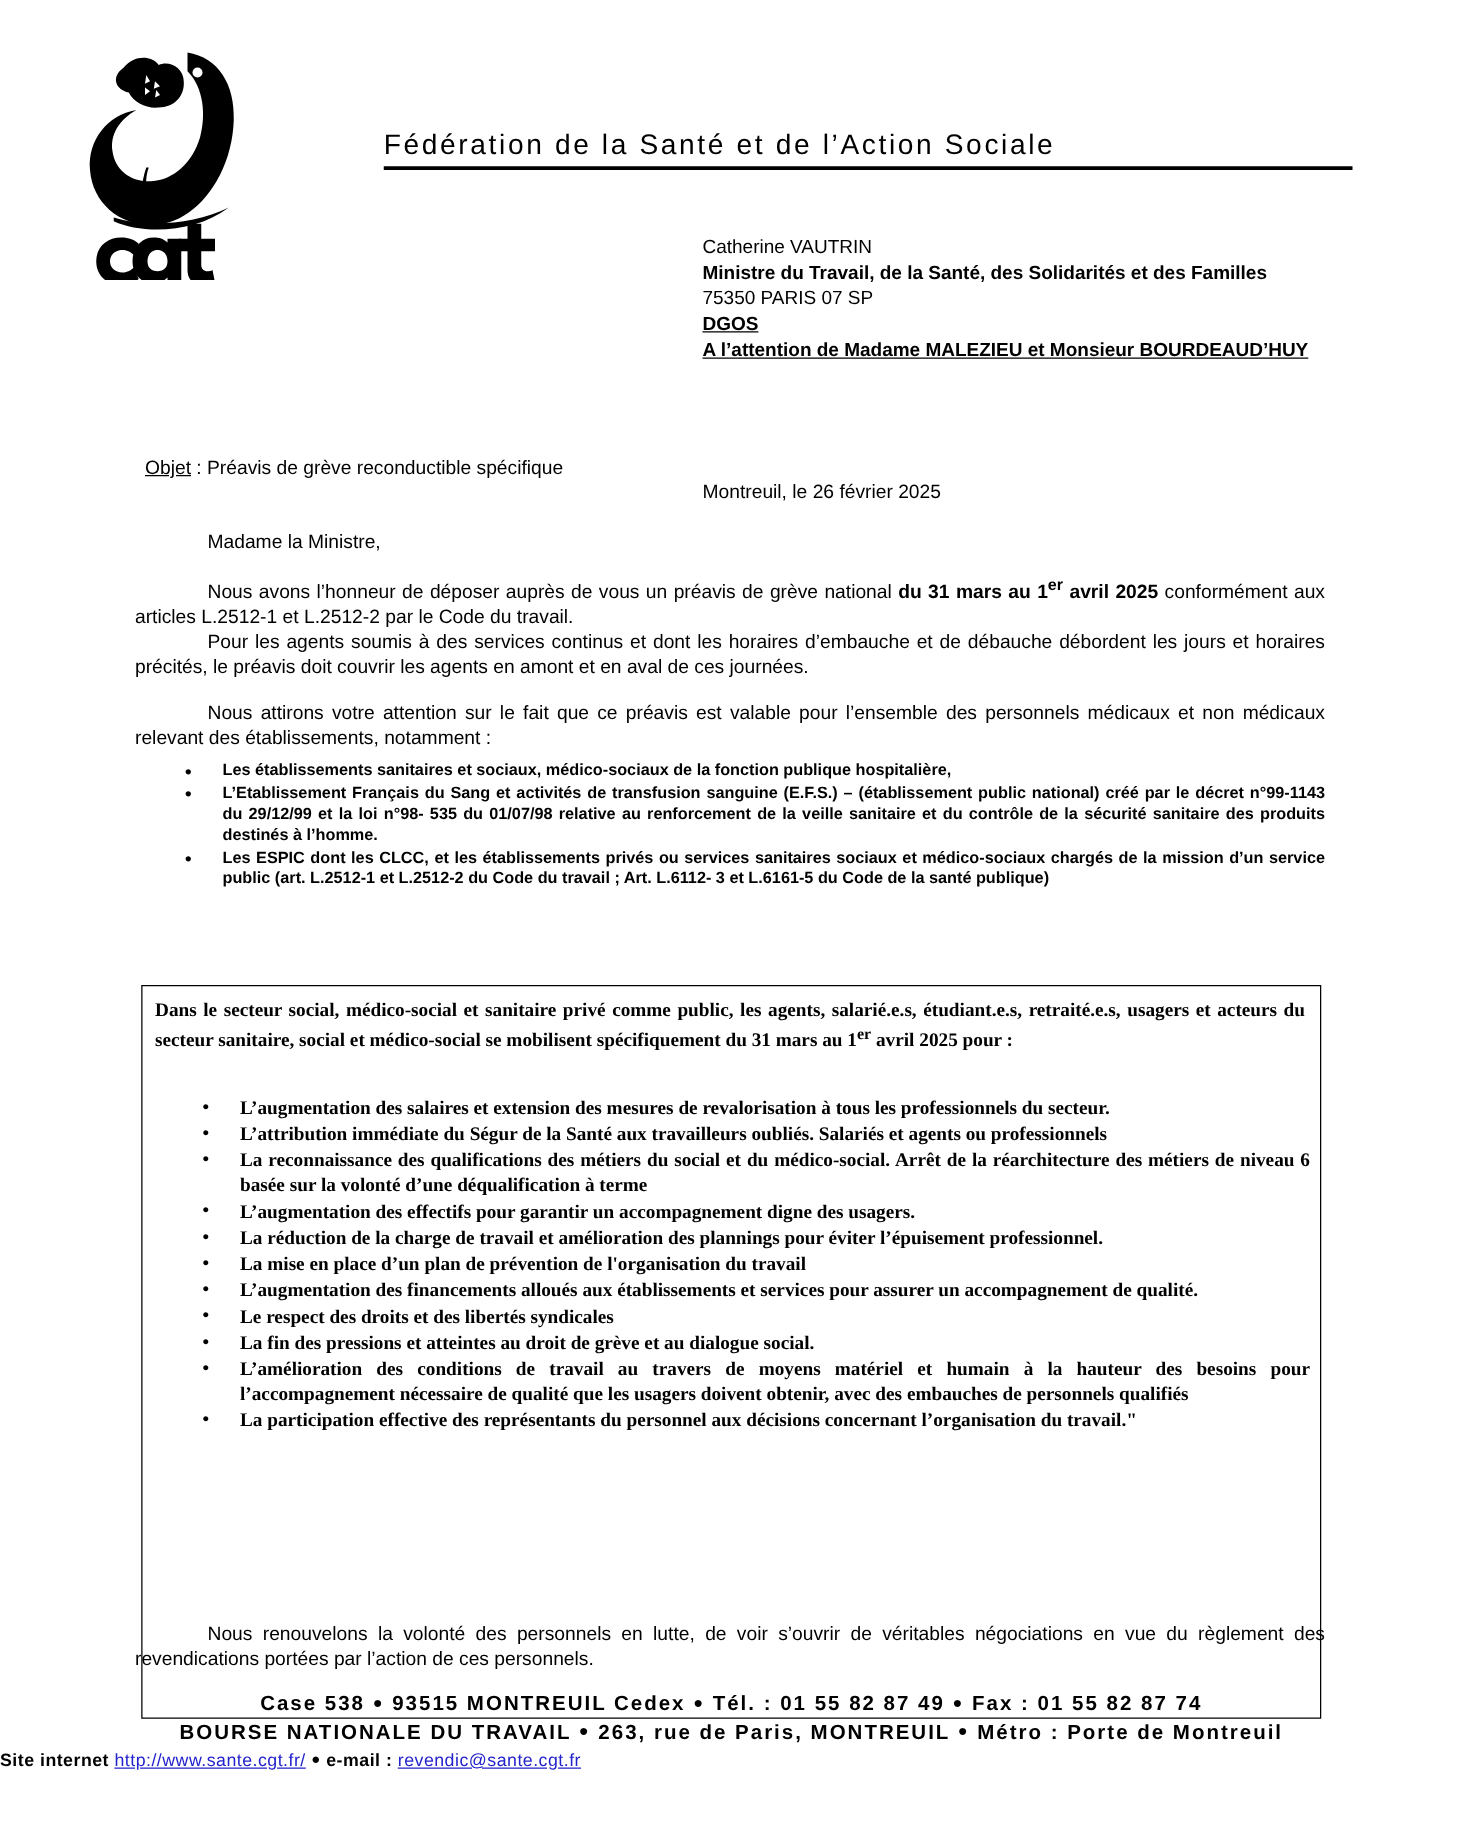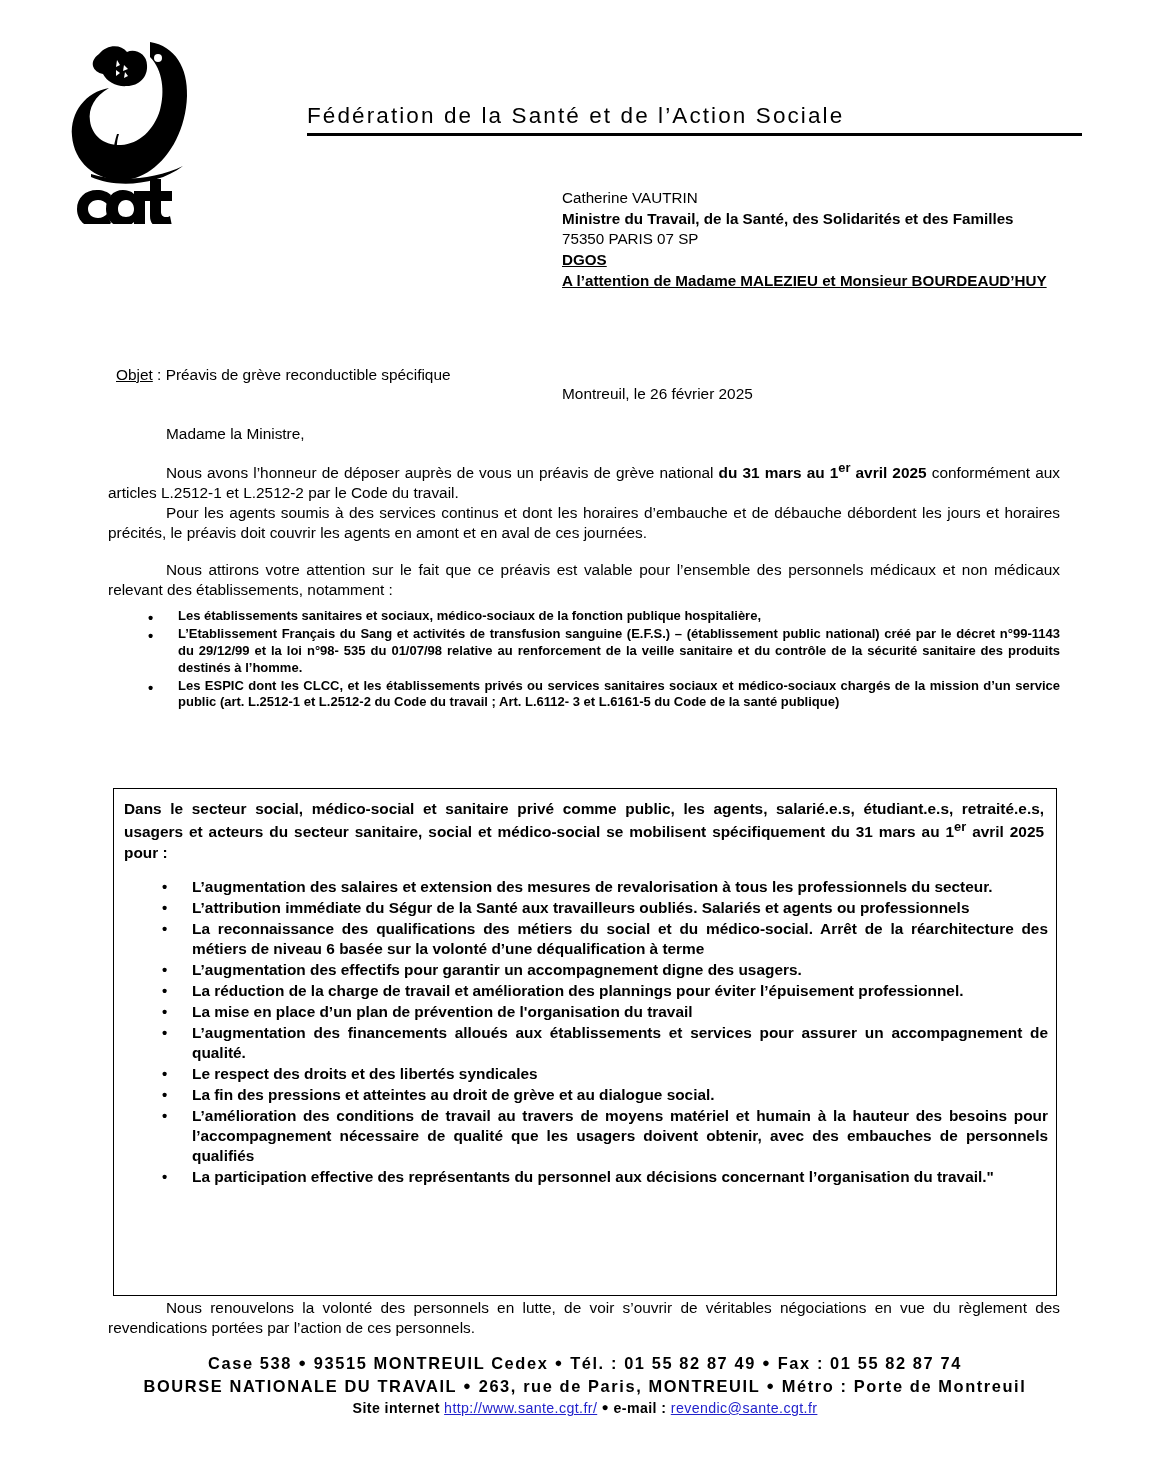--- a/index.html
+++ b/index.html
@@ -90,23 +90,24 @@
   }
   .list-a li::before {
     content:"\2022";
     position:absolute; left:-30px; top:0;
     font-size:15px;
   }
 
   
   .frame {
     position:absolute; left:113px; top:788px;
-    width:944px; height:508px;
+    width:944px; height:587px;
     border:1.6px solid #000;
     background:#ffffff;
+    font-family:Liberation Serif, serif;
   }
   .frame-intro {
     position:absolute; left:10px; top:10px;
     width:920px;
     font-size:15.4px;
     font-weight:bold;
     line-height:1.32;
     text-align:justify;
   }
   .list-b {
@@ -146,21 +147,21 @@
     text-align:center;
     font-size:16.4px;
     font-weight:bold;
     letter-spacing:1.6px;
     line-height:1.42;
   }
   .footer .dot { font-size:13px; vertical-align:2px; }
   .footer-web {
     position:absolute; left:0; top:1400px;
     width:1170px;
-    text-align:center;
+    text-align:left;
     font-size:14.2px;
     font-weight:bold;
     letter-spacing:0.4px;
   }
   .footer-web .lnk {
     color:#2222cc;
     text-decoration:underline;
     font-weight:normal;
   }
   .footer-web .sep { font-size:12px; vertical-align:2px; }

